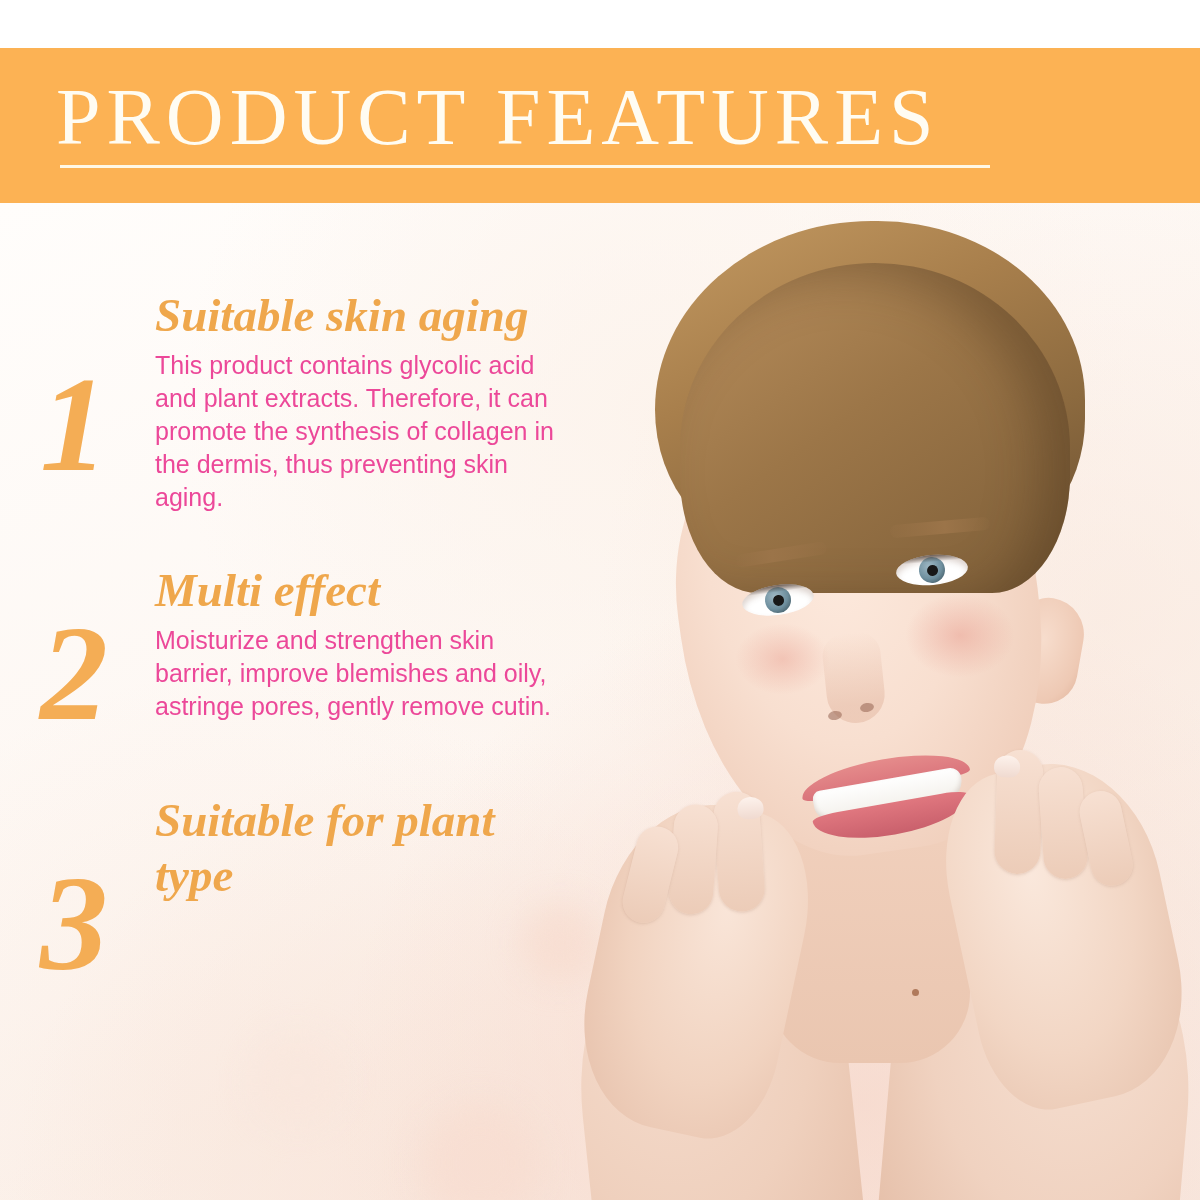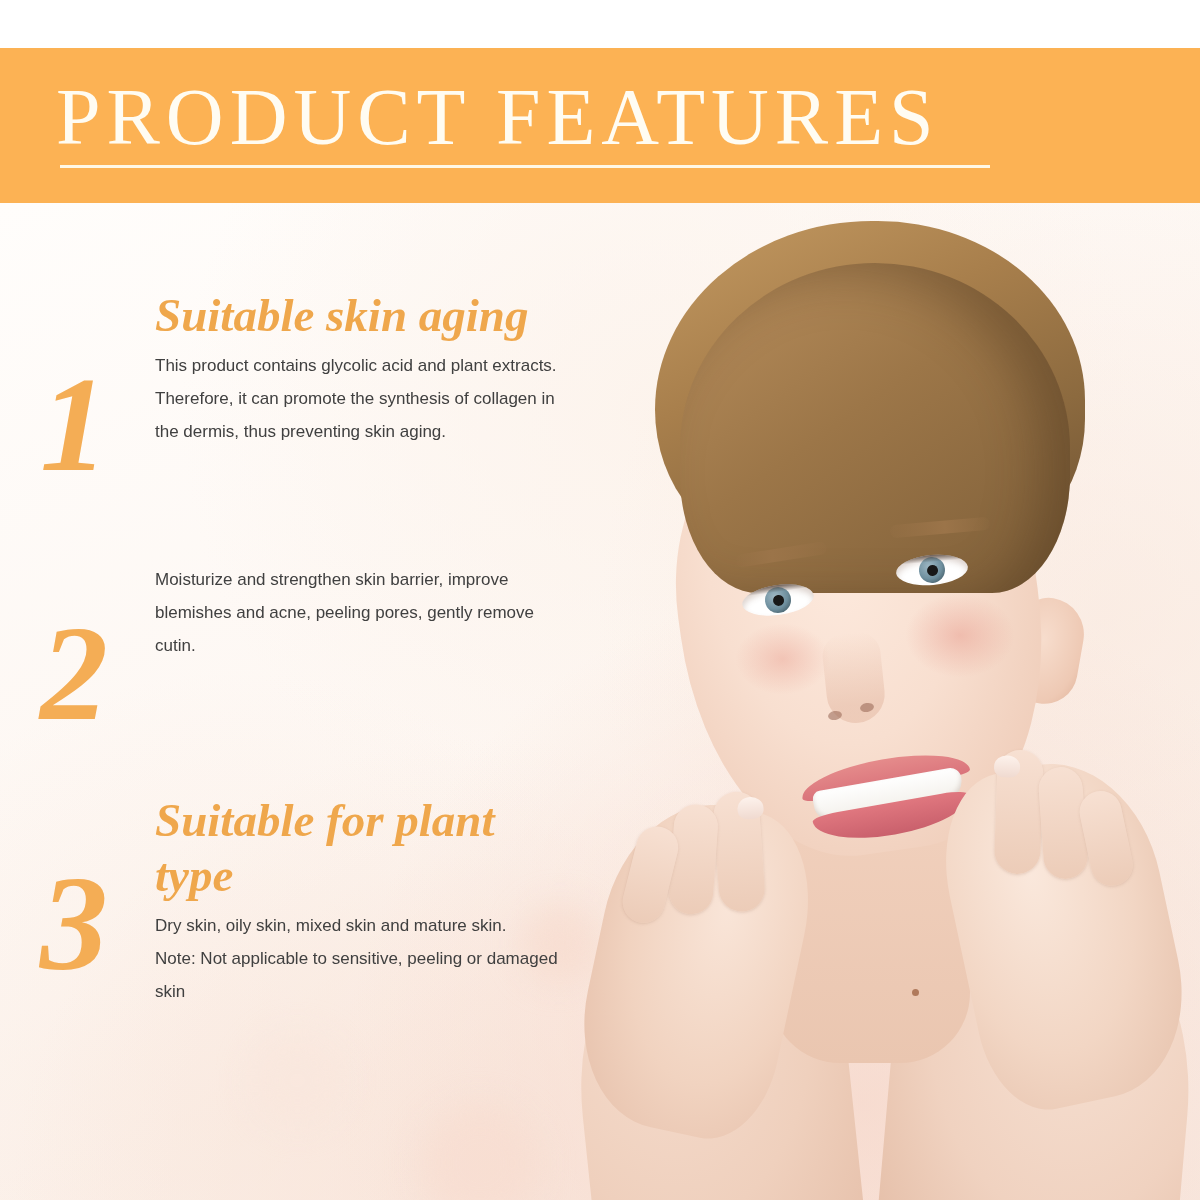--- a/index.html
+++ b/index.html
@@ -289,23 +289,23 @@
     font-family: "Liberation Serif", serif;
     font-style: italic;
     font-weight: 700;
     font-size: 47px;
     line-height: 55px;
     color: #EFA74C;
     margin: 0 0 6px 0;
   }
   .f-text {
     font-family: "Liberation Sans", sans-serif;
-    font-size: 17px;
+    font-size: 25px;
     line-height: 33px;
-    color: #404040;
+    color: #ec4899;
     margin: 0;
     white-space: pre-line;
   }
 </style>
 </head>
 <body>
 
 <div class="poster">
 
   <div class="photo-area">
@@ -380,27 +380,26 @@
       <div class="f-number">1</div>
       <div class="f-body">
         <p class="f-heading">Suitable skin aging</p>
         <p class="f-text">This product contains glycolic acid and plant extracts. Therefore, it can promote the synthesis of collagen in the dermis, thus preventing skin aging.</p>
       </div>
     </div>
 
     <div class="feature f2">
       <div class="f-number">2</div>
       <div class="f-body">
-        <p class="f-text">Moisturize and strengthen skin barrier, improve blemishes and acne, peeling pores, gently remove cutin.</p>
+        <p class="f-heading">Multi effect</p>
+        <p class="f-text">Moisturize and strengthen skin barrier, improve blemishes and oily, astringe pores, gently remove cutin.</p>
       </div>
     </div>
 
     <div class="feature f3">
       <div class="f-number">3</div>
       <div class="f-body">
         <p class="f-heading">Suitable for plant type</p>
-        <p class="f-text">Dry skin, oily skin, mixed skin and mature skin.
-Note: Not applicable to sensitive, peeling or damaged skin</p>
       </div>
     </div>
 
   </div>
 </div>
 
 </body></html>

